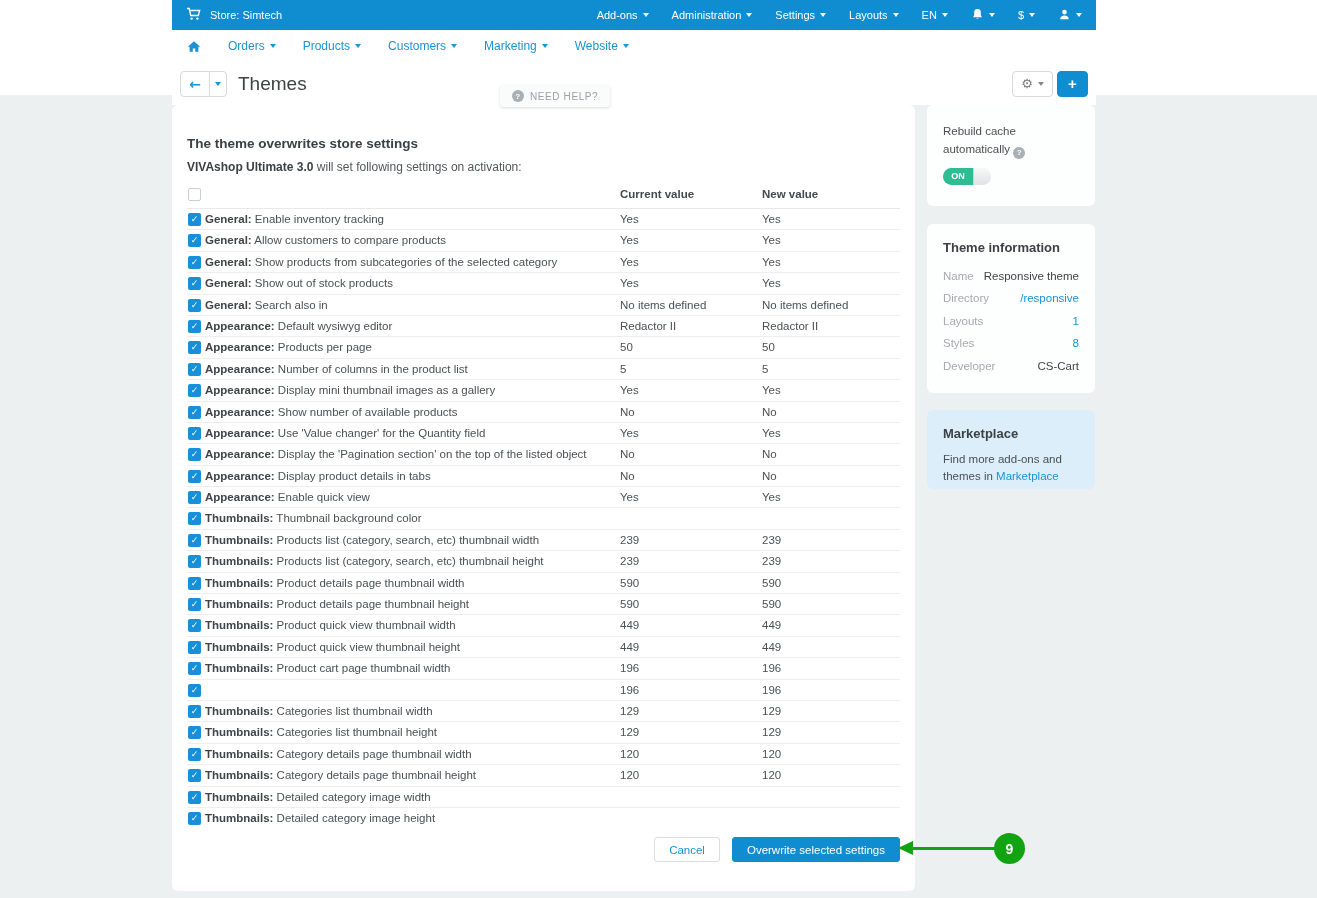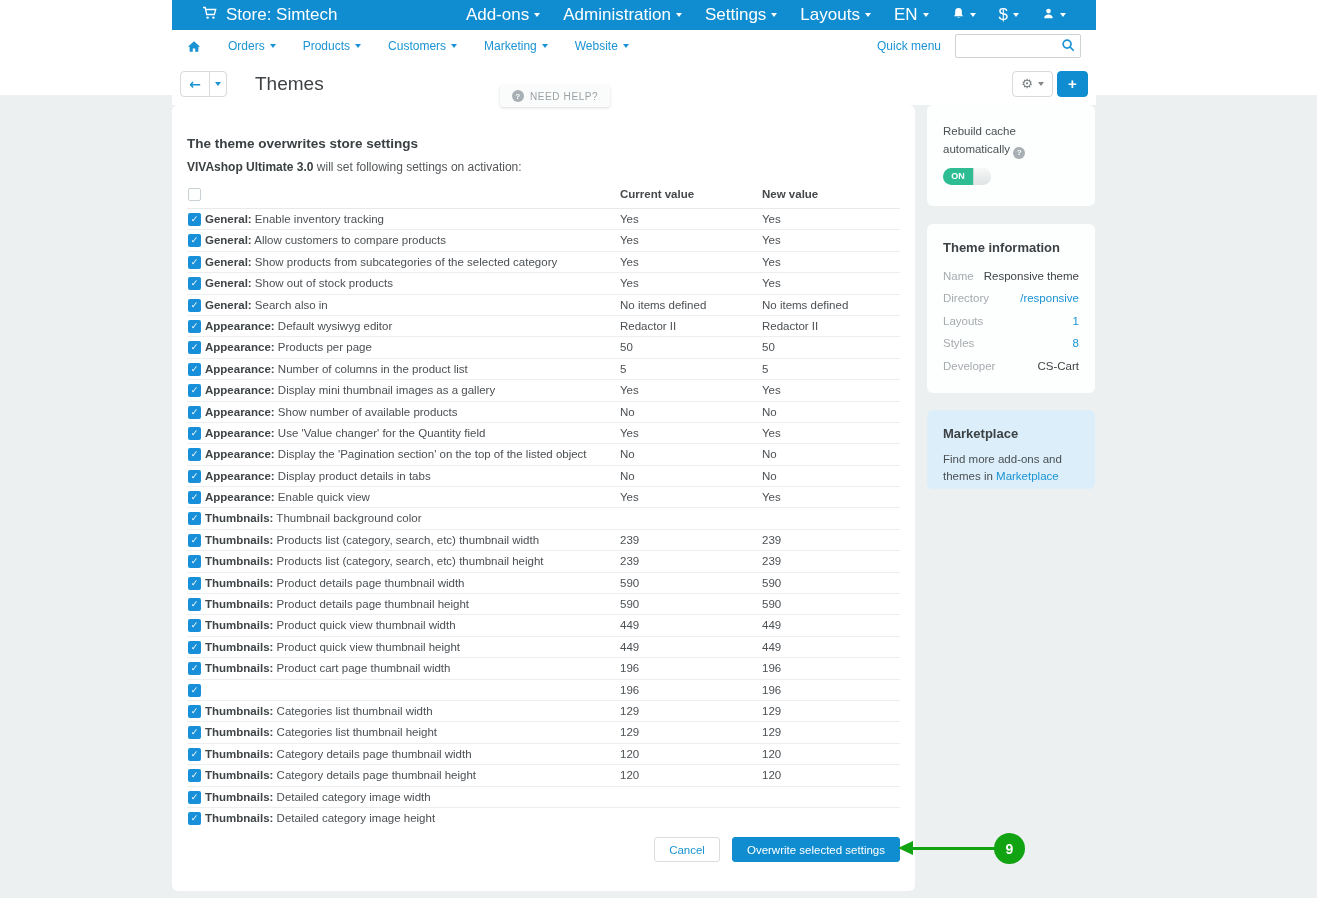--- a/index.html
+++ b/index.html
@@ -6,21 +6,21 @@
     --topbar-blue:#0f8dd0; --link-blue:#1a93d4; --checkbox-blue:#188fd9;
     --toggle-green:#2ebd92; --annotation-green:#12a312; --page-gray:#edf0f1;
     --marketplace-bg:#dbeefa;
   }
   *{box-sizing:border-box;margin:0;padding:0}
   body{width:1317px;height:898px;background:#fff;font-family:"Liberation Sans","DejaVu Sans",sans-serif;position:relative;overflow:hidden}
   .stage{position:absolute;inset:0}
   .graybg{position:absolute;left:0;top:95px;width:1317px;height:803px;background:var(--page-gray)}
 
   
-  .topbar{position:absolute;left:172px;top:0;width:924px;height:30px;background:var(--topbar-blue);display:flex;align-items:center;padding:0 30px;color:#fff;font-size:17px}
+  .topbar{position:absolute;left:172px;top:0;width:924px;height:30px;background:var(--topbar-blue);display:flex;align-items:center;padding:0 14px;color:#fff;font-size:11px}
   .tb-store{margin-left:9px;cursor:pointer}
   .tb-right{margin-left:auto;display:flex;align-items:center;gap:23px}
   #topbar-menus{display:contents}
   .tb-item{display:inline-flex;align-items:center;cursor:pointer;white-space:nowrap}
   .caret{display:inline-block;width:0;height:0;border-left:3.5px solid transparent;border-right:3.5px solid transparent;border-top:4px solid currentColor;margin-left:5px}
   .icon-svg{display:inline-block;vertical-align:middle}
 
   
   .navbar{position:absolute;left:172px;top:30px;width:924px;height:32px;background:#fff;display:flex;align-items:center;padding:0 15px;font-size:12px}
   .home{margin-right:27px;cursor:pointer;display:inline-flex}
@@ -33,21 +33,21 @@
   .search-btn{position:absolute;right:5px;top:4px;cursor:pointer;display:inline-flex}
 
   
   .titlebar{position:absolute;left:172px;top:62px;width:924px;height:43px;background:#fff;display:flex;align-items:center;padding:0 8px}
   .btn{background:#fff;border:1px solid #d6dadb;border-radius:4px;height:26px;cursor:pointer;font-family:inherit;display:inline-flex;align-items:center;justify-content:center}
   .btn-group{display:inline-flex}
   .btn-group .btn:first-child{border-radius:4px 0 0 4px;width:30px}
   .btn-group .btn:last-child{border-radius:0 4px 4px 0;width:18px;margin-left:-1px;color:var(--link-blue)}
   .btn-group .caret{margin-left:0;border-left-width:3px;border-right-width:3px}
   .arr{color:var(--link-blue);font-weight:bold;font-size:14px;font-family:"DejaVu Sans",sans-serif;line-height:1}
-  .titlebar h1{font-size:19px;font-weight:400;color:#3f4245;margin-left:28px}
+  .titlebar h1{font-size:19px;font-weight:400;color:#3f4245;margin-left:11px}
   .title-actions{margin-left:auto;display:flex;gap:4px}
   .btn.gear{width:41px;color:#85898c}
   .gear-g{font-family:"DejaVu Sans",sans-serif;font-size:13px;line-height:1;color:#787d80}
   .btn.add{width:31px;background:var(--topbar-blue);border-color:var(--topbar-blue);color:#fff;font-size:15px;font-weight:bold}
 
   
   .need-help{position:absolute;left:500px;top:85px;height:22px;padding:0 12px;background:#fafbfb;border-radius:3px;box-shadow:0 1px 3px rgba(0,0,0,.14);display:inline-flex;align-items:center;gap:6px;font-size:10px;letter-spacing:.6px;color:#9ba1a5;z-index:5;cursor:pointer}
   .q-icon{display:inline-flex;align-items:center;justify-content:center;width:12px;height:12px;border-radius:50%;background:#a9b0b5;color:#fff;font-size:8px;font-weight:bold}
 
   
@@ -168,32 +168,20 @@
         </span><span class="nav-item">
           <span>Customers</span>
           <i class="caret"></i>
         </span><span class="nav-item">
           <span>Marketing</span>
           <i class="caret"></i>
         </span><span class="nav-item">
           <span>Website</span>
           <i class="caret"></i>
         </span></span>
-    <div class="nav-right">
-      <span class="quick-menu">Quick menu</span>
-      <span class="searchbox">
-        <input value="" style="">
-        <span class="search-btn">
-          <svg width="15" height="15" viewBox="0 0 16 16">
-              <circle cx="6.5" cy="6.5" r="4.2" fill="none" stroke="#1a93d4" stroke-width="1.8"></circle>
-              <line x1="9.8" y1="9.8" x2="13.6" y2="13.6" stroke="#1a93d4" stroke-width="1.8"></line>
-            </svg>
-        </span>
-      </span>
-    </div>
   </nav>
 
   <div class="titlebar">
     <span class="btn-group">
       <button class="btn">
           <span class="arr">←</span>
         </button>
       <button class="btn">
           <i class="caret"></i>
         </button>

